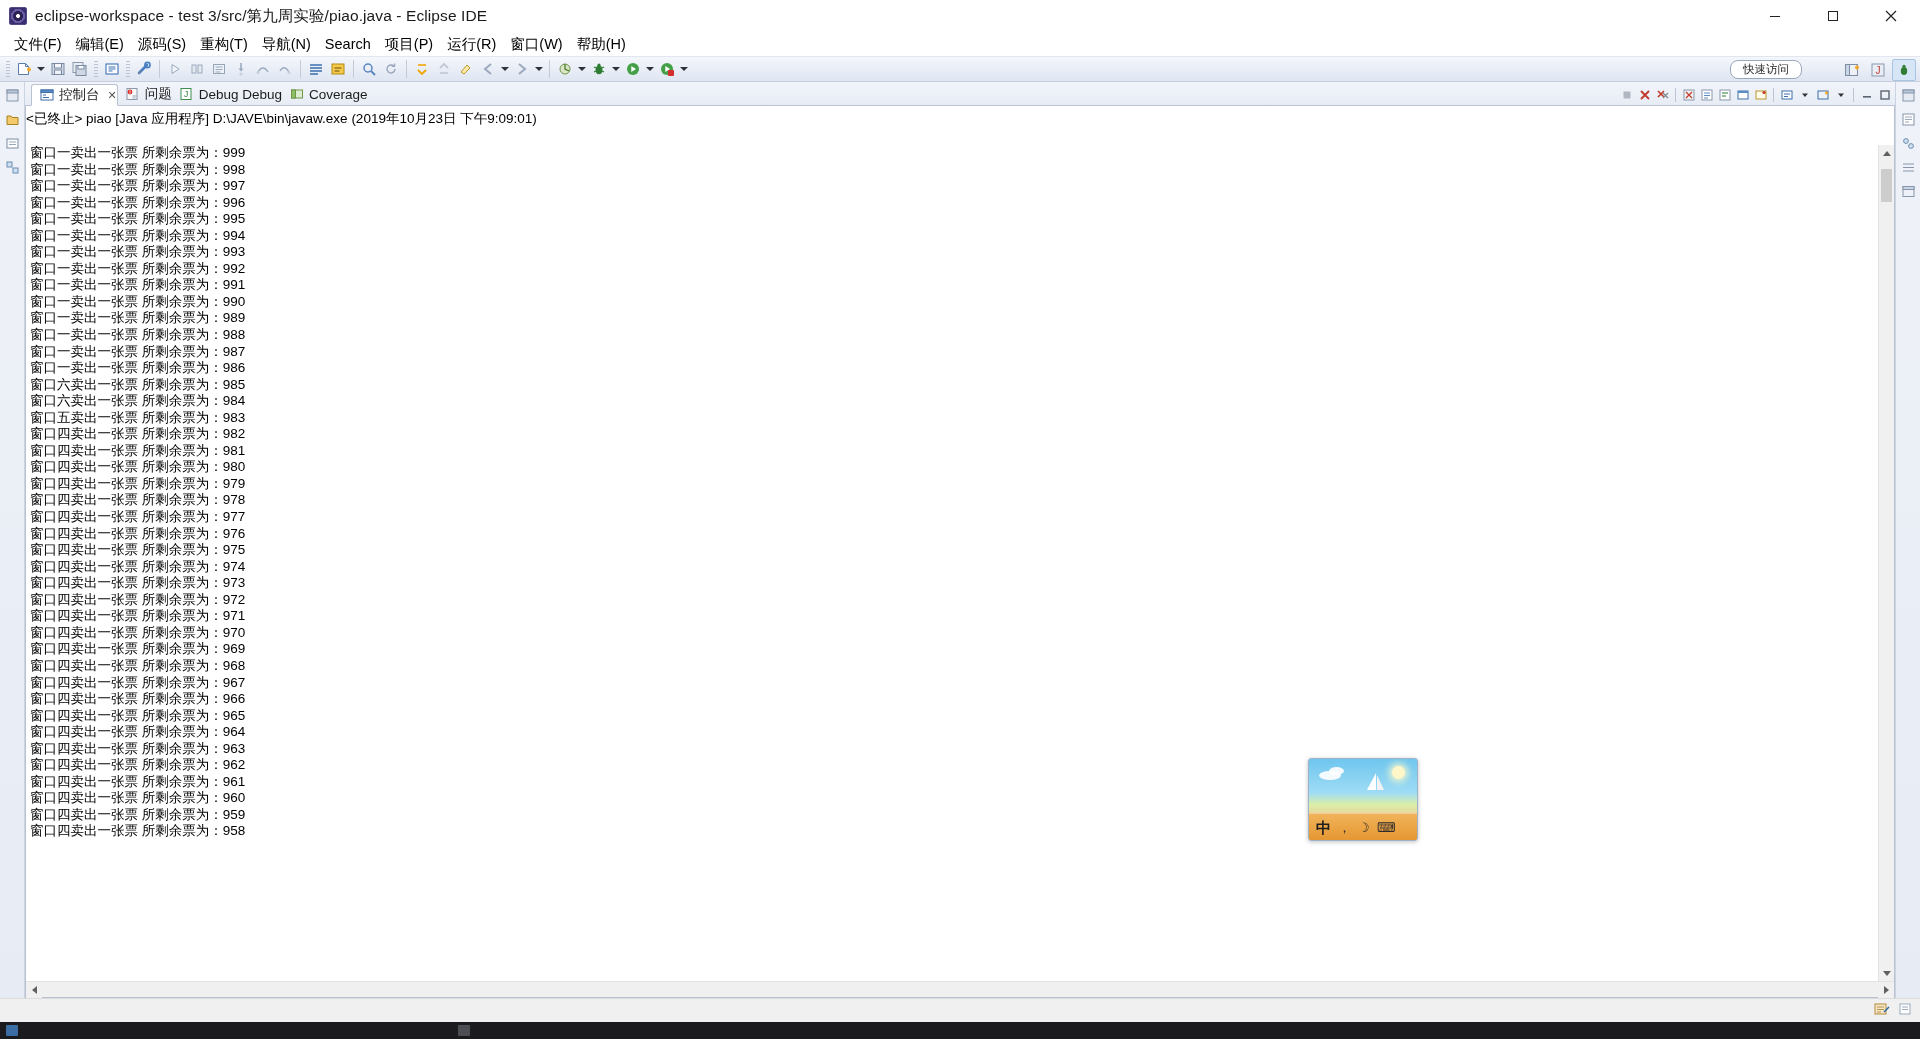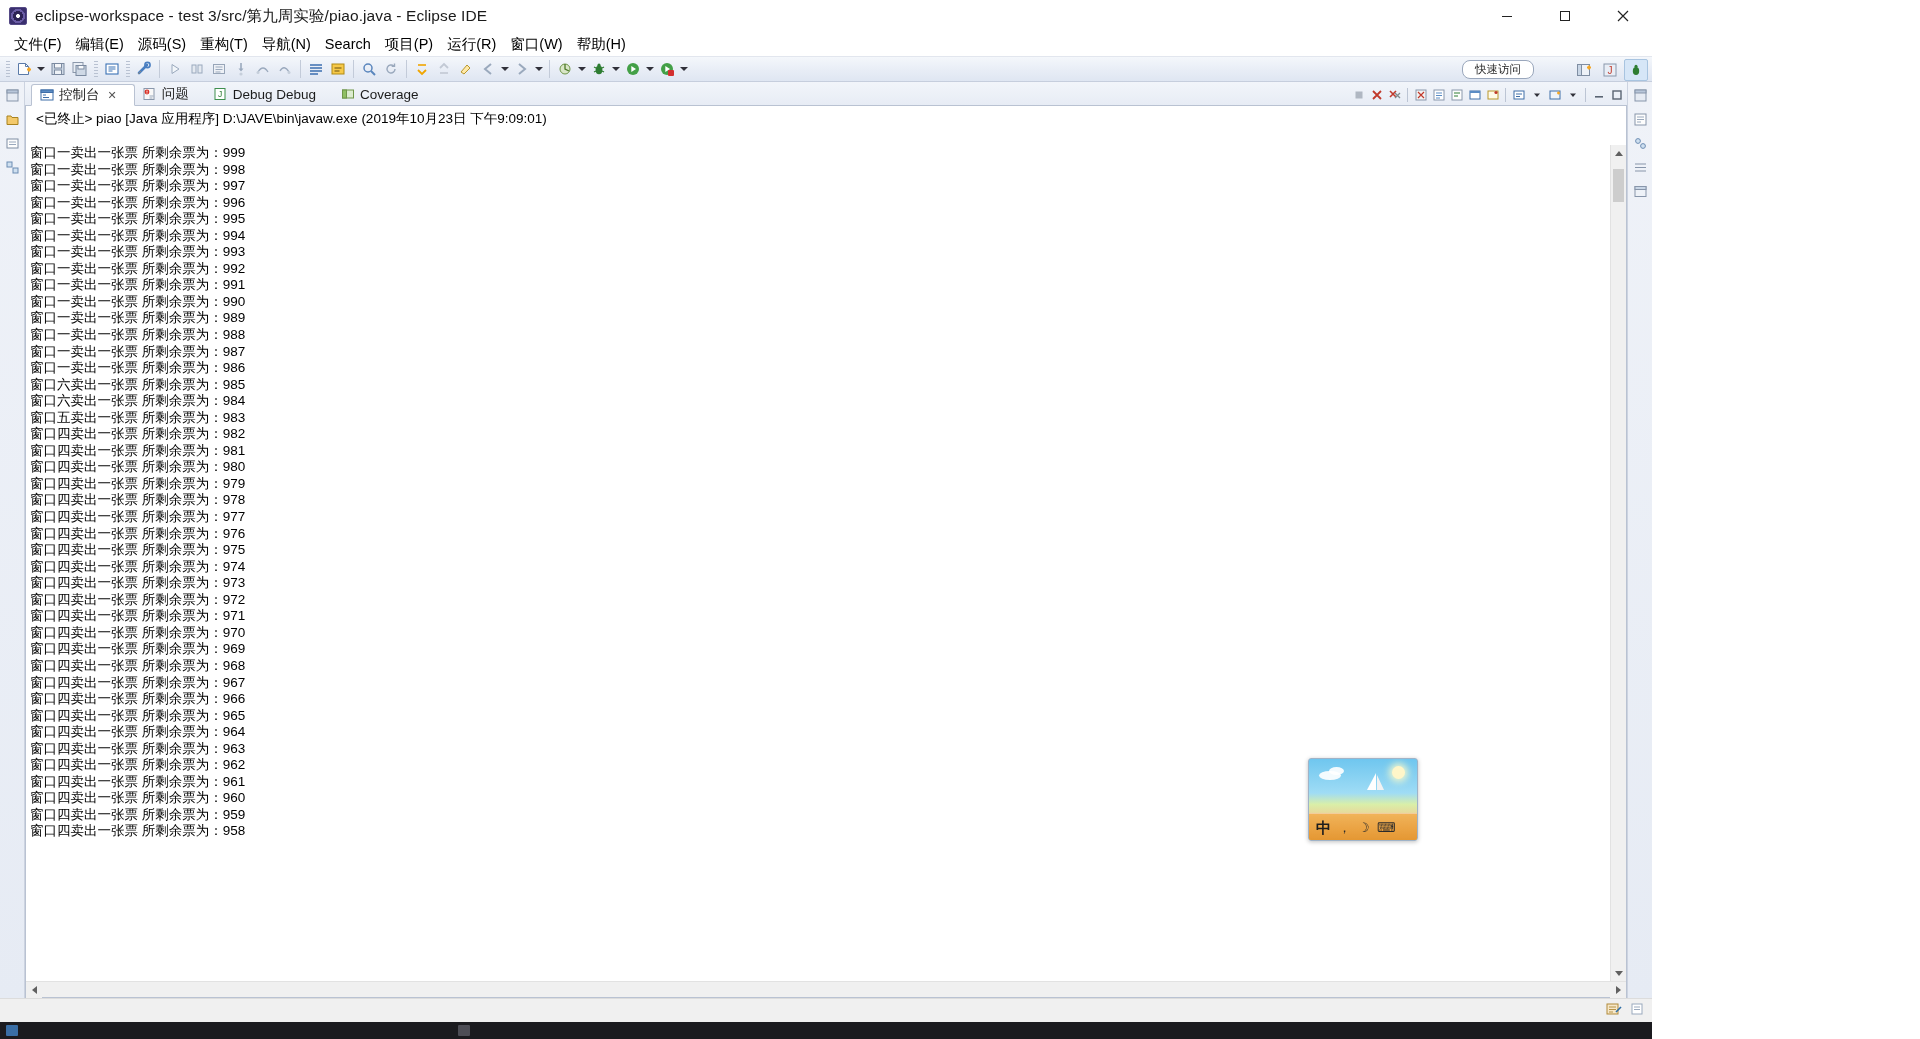--- a/index.html
+++ b/index.html
@@ -5,21 +5,21 @@
   * { box-sizing: border-box; }
   html, body {
     margin: 0; padding: 0;
     width: 1920px; height: 1039px;
     overflow: hidden;
     font-family: "Liberation Sans", "DejaVu Sans", sans-serif;
     background: #ffffff;
   }
   #app {
     position: relative;
-    width: 1652px; height: 1039px;
+    width: 1920px; height: 1039px;
     background: #0ea5e9;
     display: flex; flex-direction: column;
   }
 
   
   .titlebar {
     height: 33px;
     background: #ffffff;
     display: flex; align-items: center;
     flex: none;
@@ -153,21 +153,21 @@
     display: flex; align-items: flex-end;
     padding-left: 6px;
     flex: none;
     position: relative;
     border-bottom: 1px solid #b9c2d2;
   }
   .vtab {
     height: 22px;
     display: flex; align-items: center;
     gap: 5px;
-    padding: 0 17px 0 7px;
+    padding: 0 0 0 7px;
     font-size: 13.5px;
     color: #1c1c1c;
     white-space: nowrap;
     border-radius: 3px 3px 0 0;
   }
   .vtab.active {
     background: #ffffff;
     border: 1px solid #b9c2d2;
     border-bottom: 1px solid #ffffff;
     margin-bottom: -1px;
@@ -194,21 +194,21 @@
     background: #ffffff;
     display: flex; flex-direction: column;
     min-height: 0;
     position: relative;
     border: 1px solid #b9c2d2;
     border-top: none;
   }
   .console-header {
     font-size: 13.5px;
     color: #000;
-    padding: 4px 0 3px 10px;
+    padding: 4px 0 3px 0;
     white-space: nowrap;
     flex: none;
   }
   .console-body {
     flex: 1 1 auto;
     position: relative;
     overflow: hidden;
     display: flex;
     margin-top: 14px;
   }

